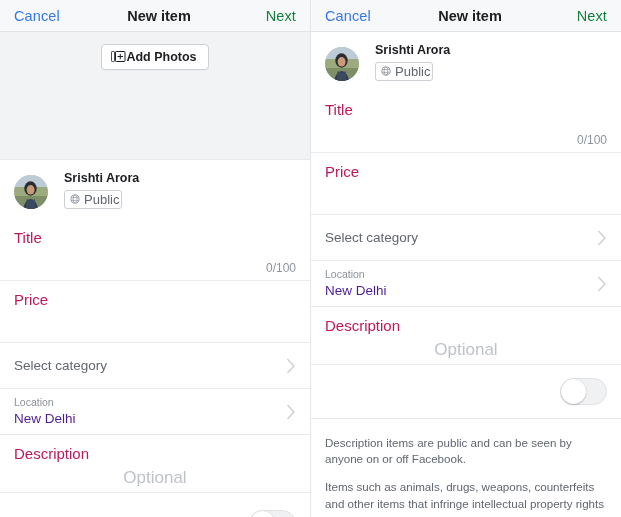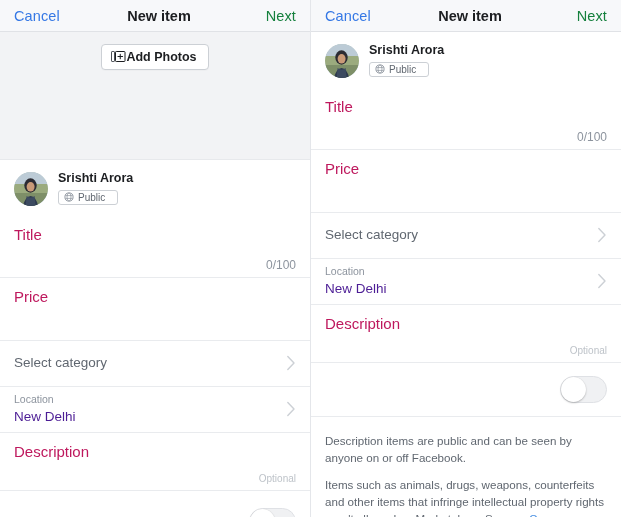--- a/index.html
+++ b/index.html
@@ -72,22 +72,22 @@
     font-size: 12.5px;
     font-weight: bold;
     color: #1c1e21;
     box-shadow: 0 1px 0 rgba(0,0,0,.02);
   }
   .add-photos-btn svg { display: block; }
 
   
   .profile {
     display: flex;
-    align-items: flex-start;
-    gap: 10px;
+    align-items: flex-end;
+    gap: 16px;
     padding: 12px 14px 10px 14px;
   }
   .avatar {
     width: 34px; height: 34px;
     border-radius: 50%;
     overflow: hidden;
     flex: none;
     background: #9fb6c6;
     position: relative;
   }
@@ -99,22 +99,22 @@
     color: #1c1e21;
     line-height: 1.1;
   }
   .privacy-badge {
     display: inline-flex;
     align-items: center;
     gap: 4px;
     align-self: flex-start;
     border: 1px solid #ccd0d5;
     border-radius: 3px;
-    padding: 1px 12px 1px 5px;
-    font-size: 10px;
+    padding: 1px 2px 1px 5px;
+    font-size: 13px;
     color: #606770;
     background: #fff;
   }
   .privacy-badge svg { display: block; }
 
   
   .row {
     position: relative;
     padding: 0 14px;
     border-bottom: 1px solid #e9ebee;
@@ -156,24 +156,24 @@
   .nav-row .main.filled { color: #4c1d95; }
   .chevron {
     margin-left: auto;
     color: #ccd0d5;
     display: flex;
     align-items: center;
   }
   .chevron svg { display: block; }
 
   .optional {
-    text-align: right;
-    font-size: 10px;
+    text-align: center;
+    font-size: 17px;
     color: #bec3c9;
-    margin-top: 12px;
+    margin-top: 4px;
     line-height: 1;
   }
 
   
   .toggle-row {
     display: flex;
     align-items: center;
     min-height: 54px;
     padding: 0 14px;
     border-bottom: 1px solid #e9ebee;

